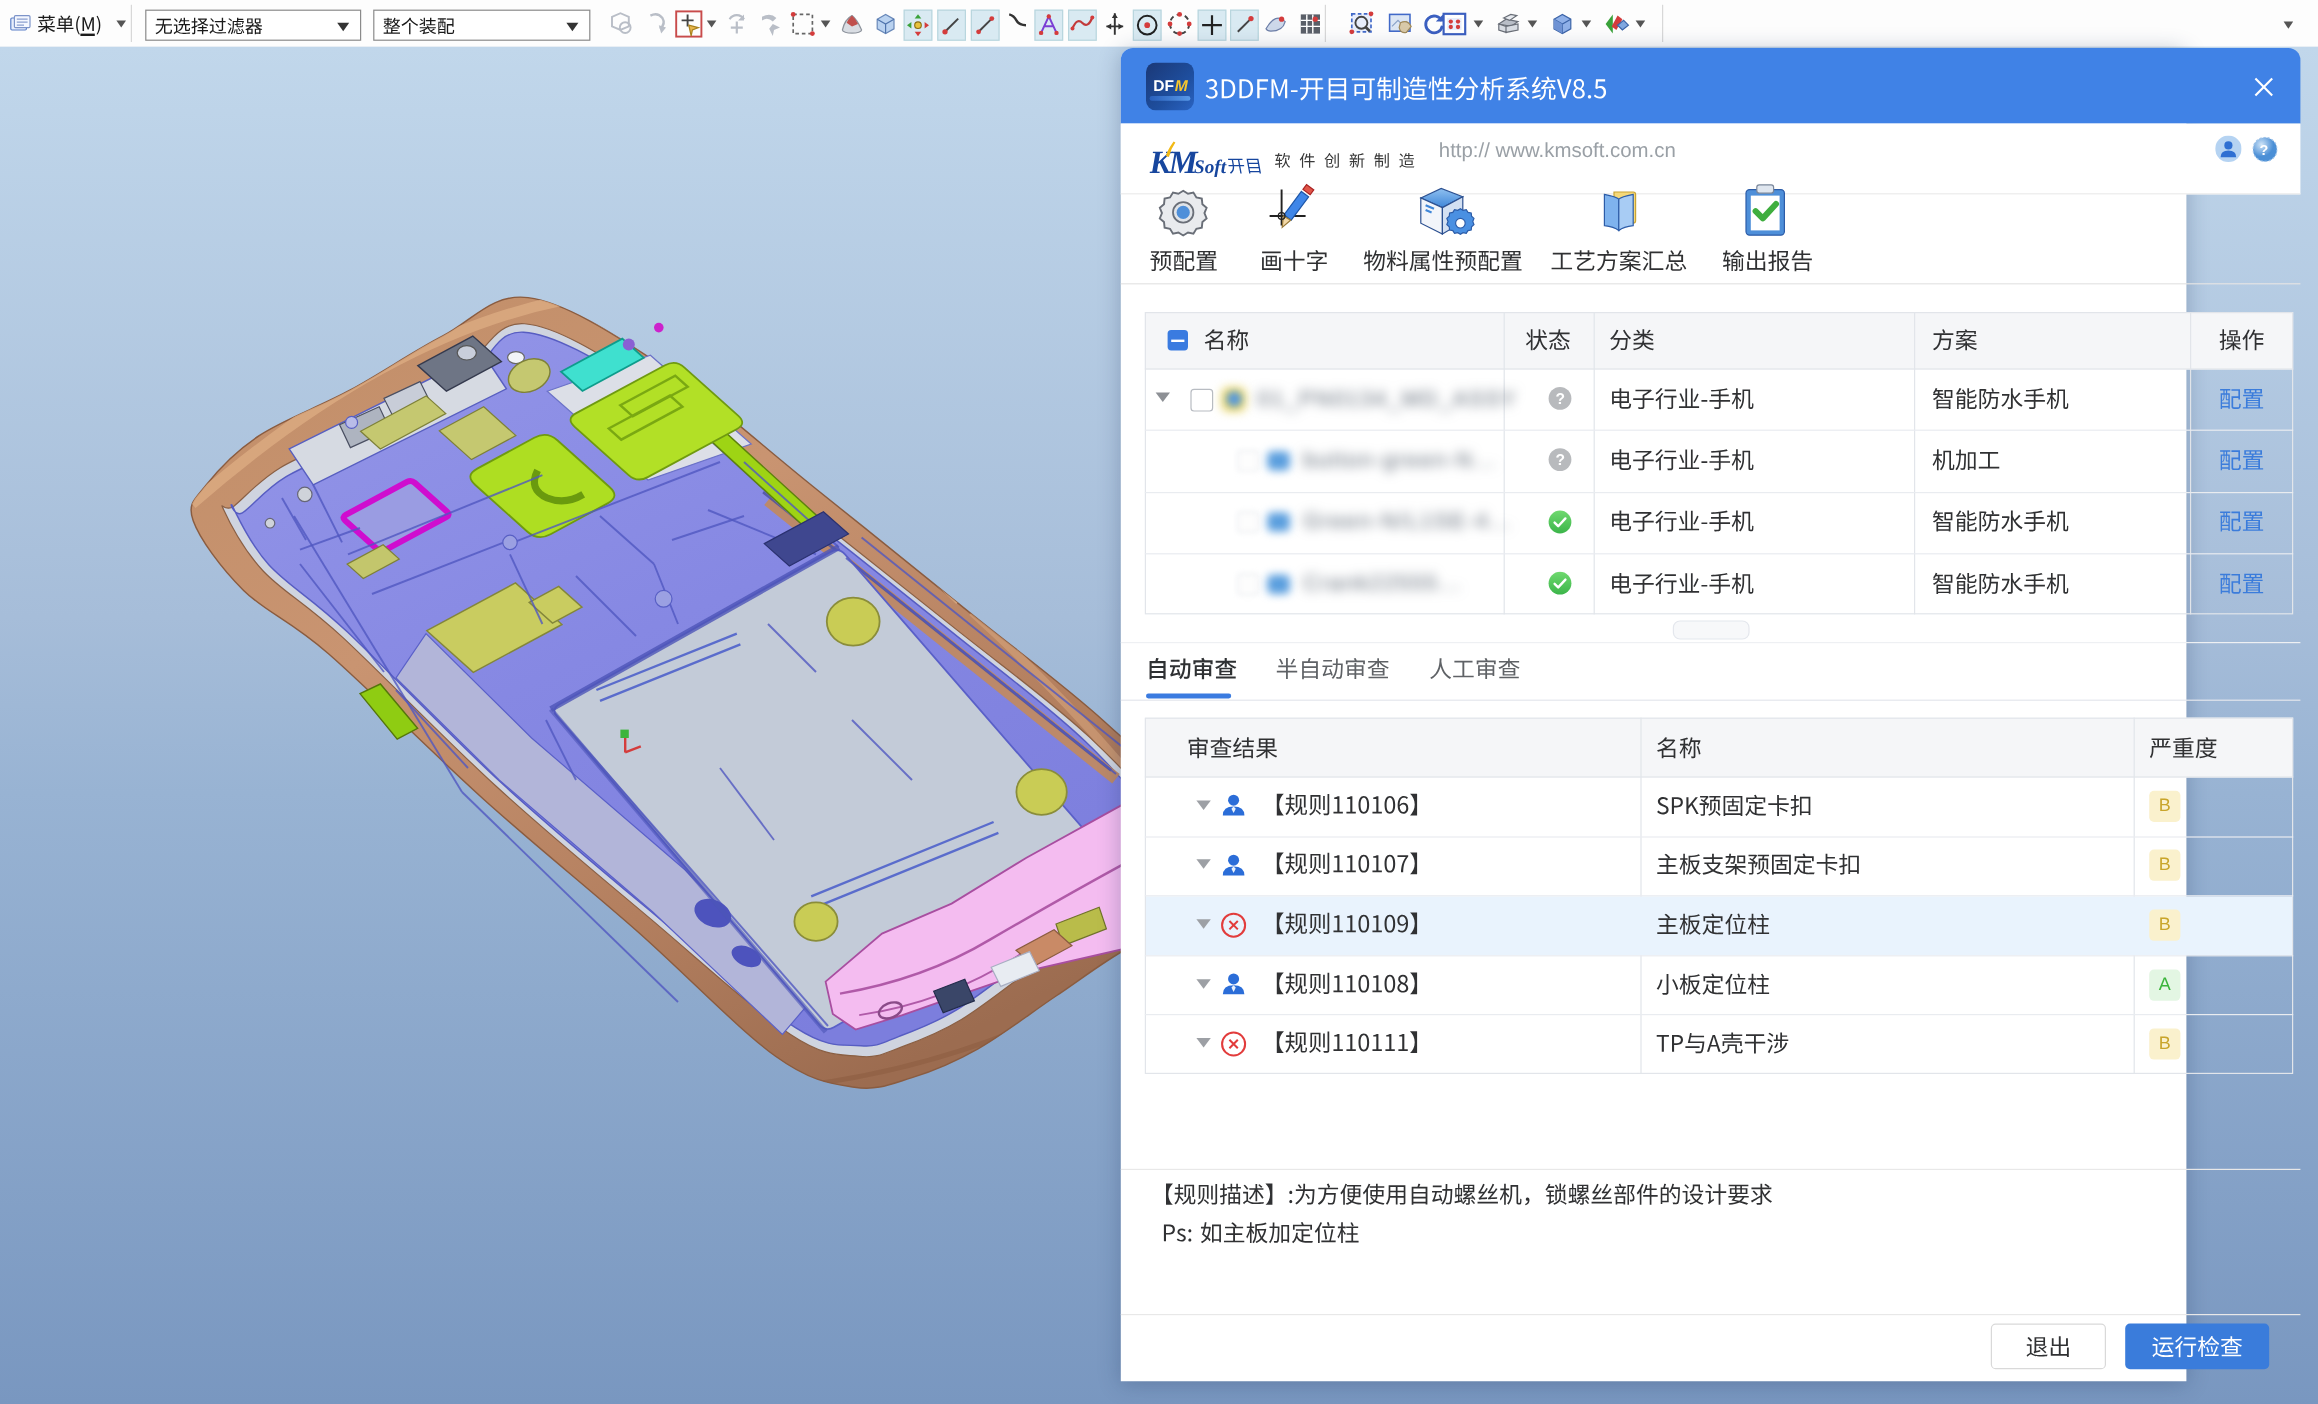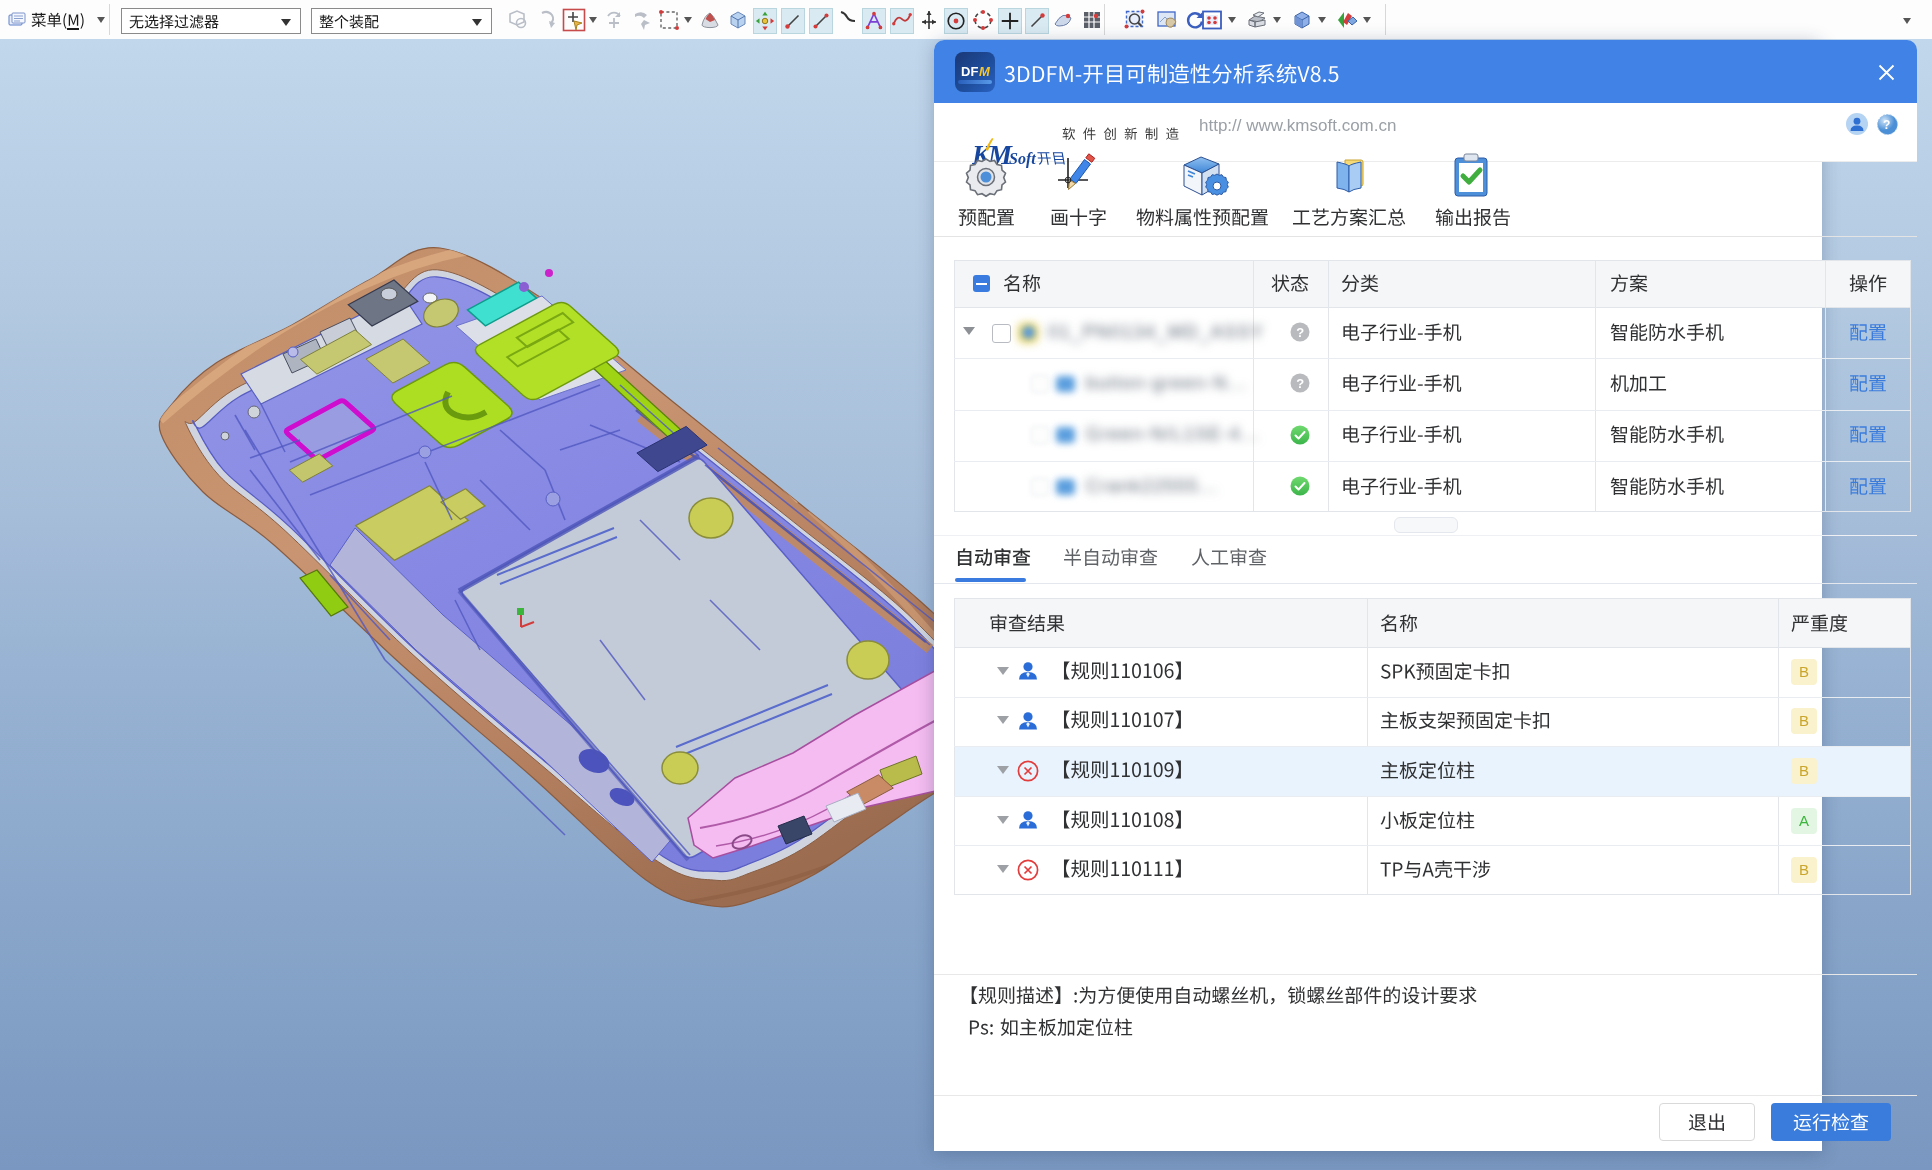--- a/index.html
+++ b/index.html
@@ -335,21 +335,21 @@
         <path transform="translate(293.3,21.9) scale(0.021500,-0.021500)" d="M235 0H342L575 733H481L363 336C338 250 320 180 292 94H288C261 180 242 250 217 336L98 733H1Z"></path>
         <path transform="translate(305.7,21.9) scale(0.021500,-0.021500)" d="M280 -13C417 -13 509 70 509 176C509 277 450 332 386 369V374C429 408 483 474 483 551C483 664 407 744 282 744C168 744 81 669 81 558C81 481 127 426 180 389V385C113 349 46 280 46 182C46 69 144 -13 280 -13ZM330 398C243 432 164 471 164 558C164 629 213 676 281 676C359 676 405 619 405 546C405 492 379 442 330 398ZM281 55C193 55 127 112 127 190C127 260 169 318 228 356C332 314 422 278 422 179C422 106 366 55 281 55Z"></path>
         <path transform="translate(317.6,21.9) scale(0.021500,-0.021500)" d="M139 -13C175 -13 205 15 205 56C205 98 175 126 139 126C102 126 73 98 73 56C73 15 102 -13 139 -13Z"></path>
         <path transform="translate(323.6,21.9) scale(0.021500,-0.021500)" d="M262 -13C385 -13 502 78 502 238C502 400 402 472 281 472C237 472 204 461 171 443L190 655H466V733H110L86 391L135 360C177 388 208 403 257 403C349 403 409 341 409 236C409 129 340 63 253 63C168 63 114 102 73 144L27 84C77 35 147 -13 262 -13Z"></path>
       </svg>
     </div>
     <div style="position:absolute;left:944px;top:24px;"><svg width="17" height="17" viewBox="0 0 17 17">
         <path d="M1.5 1.5 L15.5 15.5 M15.5 1.5 L1.5 15.5" stroke="#fff" stroke-width="1.8"></path>
       </svg></div>
     <div style="position:absolute;left:0px;top:63px;width:983px;height:58px;background:#fff;border-bottom:1px solid #ececec"></div>
-    <div style="position:absolute;left:38px;top:75px;margin-top:20px;"><svg width="100" height="40" viewBox="0 0 100 40">
+    <div style="position:absolute;left:24px;top:75px;"><svg width="100" height="40" viewBox="0 0 100 40">
 <g font-family="Liberation Serif,serif" font-style="italic" fill="#17469e">
 <text x="0" y="29" font-size="27" font-weight="bold" letter-spacing="-2">KM</text>
 <text x="37" y="29" font-size="16" font-weight="bold">Soft</text>
 </g>
 <path d="M20 3 q-5 7 -6.5 12 l2.6 0.8 q1.7 -7 5.4 -12z" fill="#f2b915"></path>
 <path transform="translate(66.0,28.5) scale(0.014500,-0.014500) skewX(-10)" d="M649 703V418H369V461V703ZM52 418V346H288C274 209 223 75 54 -28C74 -41 101 -66 114 -84C299 33 351 189 365 346H649V-81H726V346H949V418H726V703H918V775H89V703H293V461L292 418Z" fill="#17469e"></path>
         <path transform="translate(80.5,28.5) scale(0.014500,-0.014500) skewX(-10)" d="M233 470H759V305H233ZM233 542V704H759V542ZM233 233H759V67H233ZM158 778V-74H233V-6H759V-74H837V778Z" fill="#17469e"></path>
 </svg></div>
     <div style="position:absolute;left:128px;top:85px;">
       <svg width="124" height="18" viewBox="0 0 124 18" style="display:block" fill="#3a3a3a">

